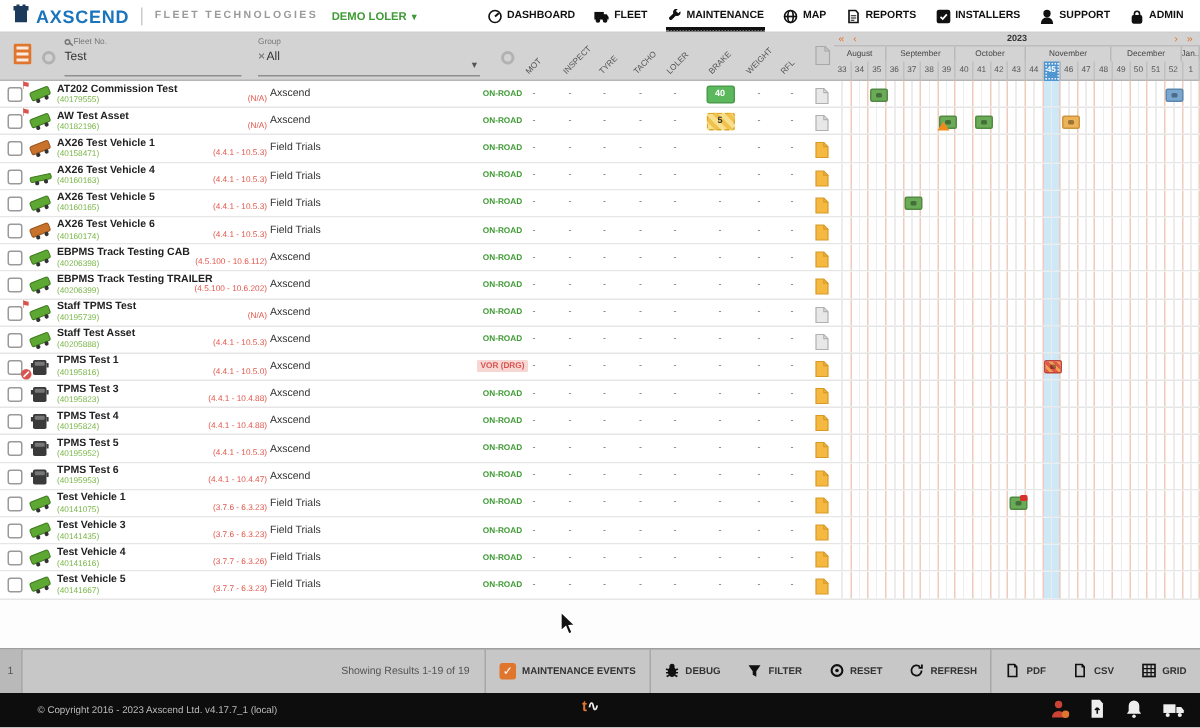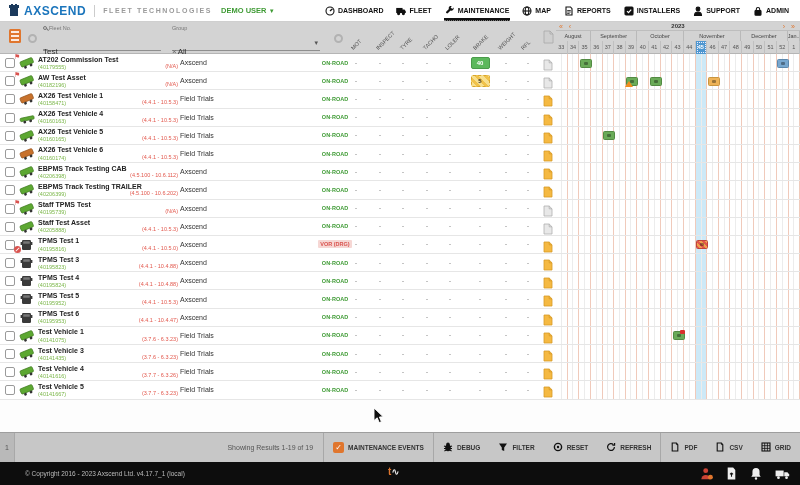--- a/index.html
+++ b/index.html
@@ -20,21 +20,21 @@
   .nav-item.active::after { content:""; position:absolute; left:0; right:0; bottom:-2px; height:2px; background:#111; border-bottom:1px dotted #777; }
   .nav-item svg { display:block; }
 
   
   .filterbar { position:absolute; top:22px; left:0; right:0; height:32px; background:#d3d3d3; border-bottom:1px solid #b5b5b5; }
   .fleet-filter-icon { position:absolute; left:9px; top:7px; }
   .circle { position:absolute; width:9px; height:9px; border:2px solid #b2b2b2; border-radius:50%; top:12px; }
   .c1 { left:28px; } .c2 { left:334px; }
   .field { position:absolute; top:3px; }
   .field .label { font-size:5.5px; color:#777; display:flex; align-items:center; gap:2px; }
-  .field .value { font-size:8px; color:#333; margin-top:16px; }
+  .field .value { font-size:8px; color:#333; margin-top:2px; }
   .f-fleet { left:43px; width:118px; border-bottom:1px solid #8f8f8f; height:26px; }
   .f-group { left:172px; width:148px; border-bottom:1px solid #8f8f8f; height:26px; }
   .f-group .value { display:flex; align-items:center; }
   .clear-x { color:#666; font-size:8px; margin-right:1px; cursor:pointer; }
   .dd-caret { position:absolute; right:2px; bottom:3px; font-size:7px; color:#555; cursor:pointer; }
   .mag { width:4px; height:4px; border:1px solid #777; border-radius:50%; position:relative; display:inline-block; }
   .mag::after { content:""; position:absolute; width:3px; height:1px; background:#777; transform:rotate(45deg); right:-3px; bottom:-1px; }
 
   .colheads { position:absolute; left:340px; top:0; height:32px; width:215px; }
   .colhead { position:absolute; bottom:3px; font-size:5.5px; color:#555; transform:rotate(-45deg); transform-origin:left bottom; white-space:nowrap; }
@@ -114,21 +114,21 @@
   <header class="topbar">
     <div class="brand">
       <span>
         <svg width="12" height="13" viewBox="0 0 12 13">
             <path d="M2 13 L2 5 L1 5 L1 2 L3 2 L3 1 L5 1 L5 2 L7 2 L7 1 L9 1 L9 2 L11 2 L11 5 L10 5 L10 13 Z" fill="#1b3a5c"></path>
           </svg>
       </span>
       <span class="brand-name">AXSCEND</span>
       <span class="brand-divider"></span>
       <span class="brand-sub">FLEET TECHNOLOGIES</span>
-      <span class="user-menu"><span>DEMO USER</span> <span class="caret">▼</span></span>
+      <span class="user-menu"><span>DEMO LOLER</span> <span class="caret">▼</span></span>
     </div>
     <nav id="nav">
         <div class="nav-item">
           <span>
             <svg width="10" height="10" viewBox="0 0 10 10" fill="none" stroke="#111" stroke-width="1.1">
               <circle cx="5" cy="5" r="4"></circle>
               <path d="M5 5 L7.5 2.8" stroke-width="1.3"></path>
             </svg>
           </span>
           <span>DASHBOARD</span>

